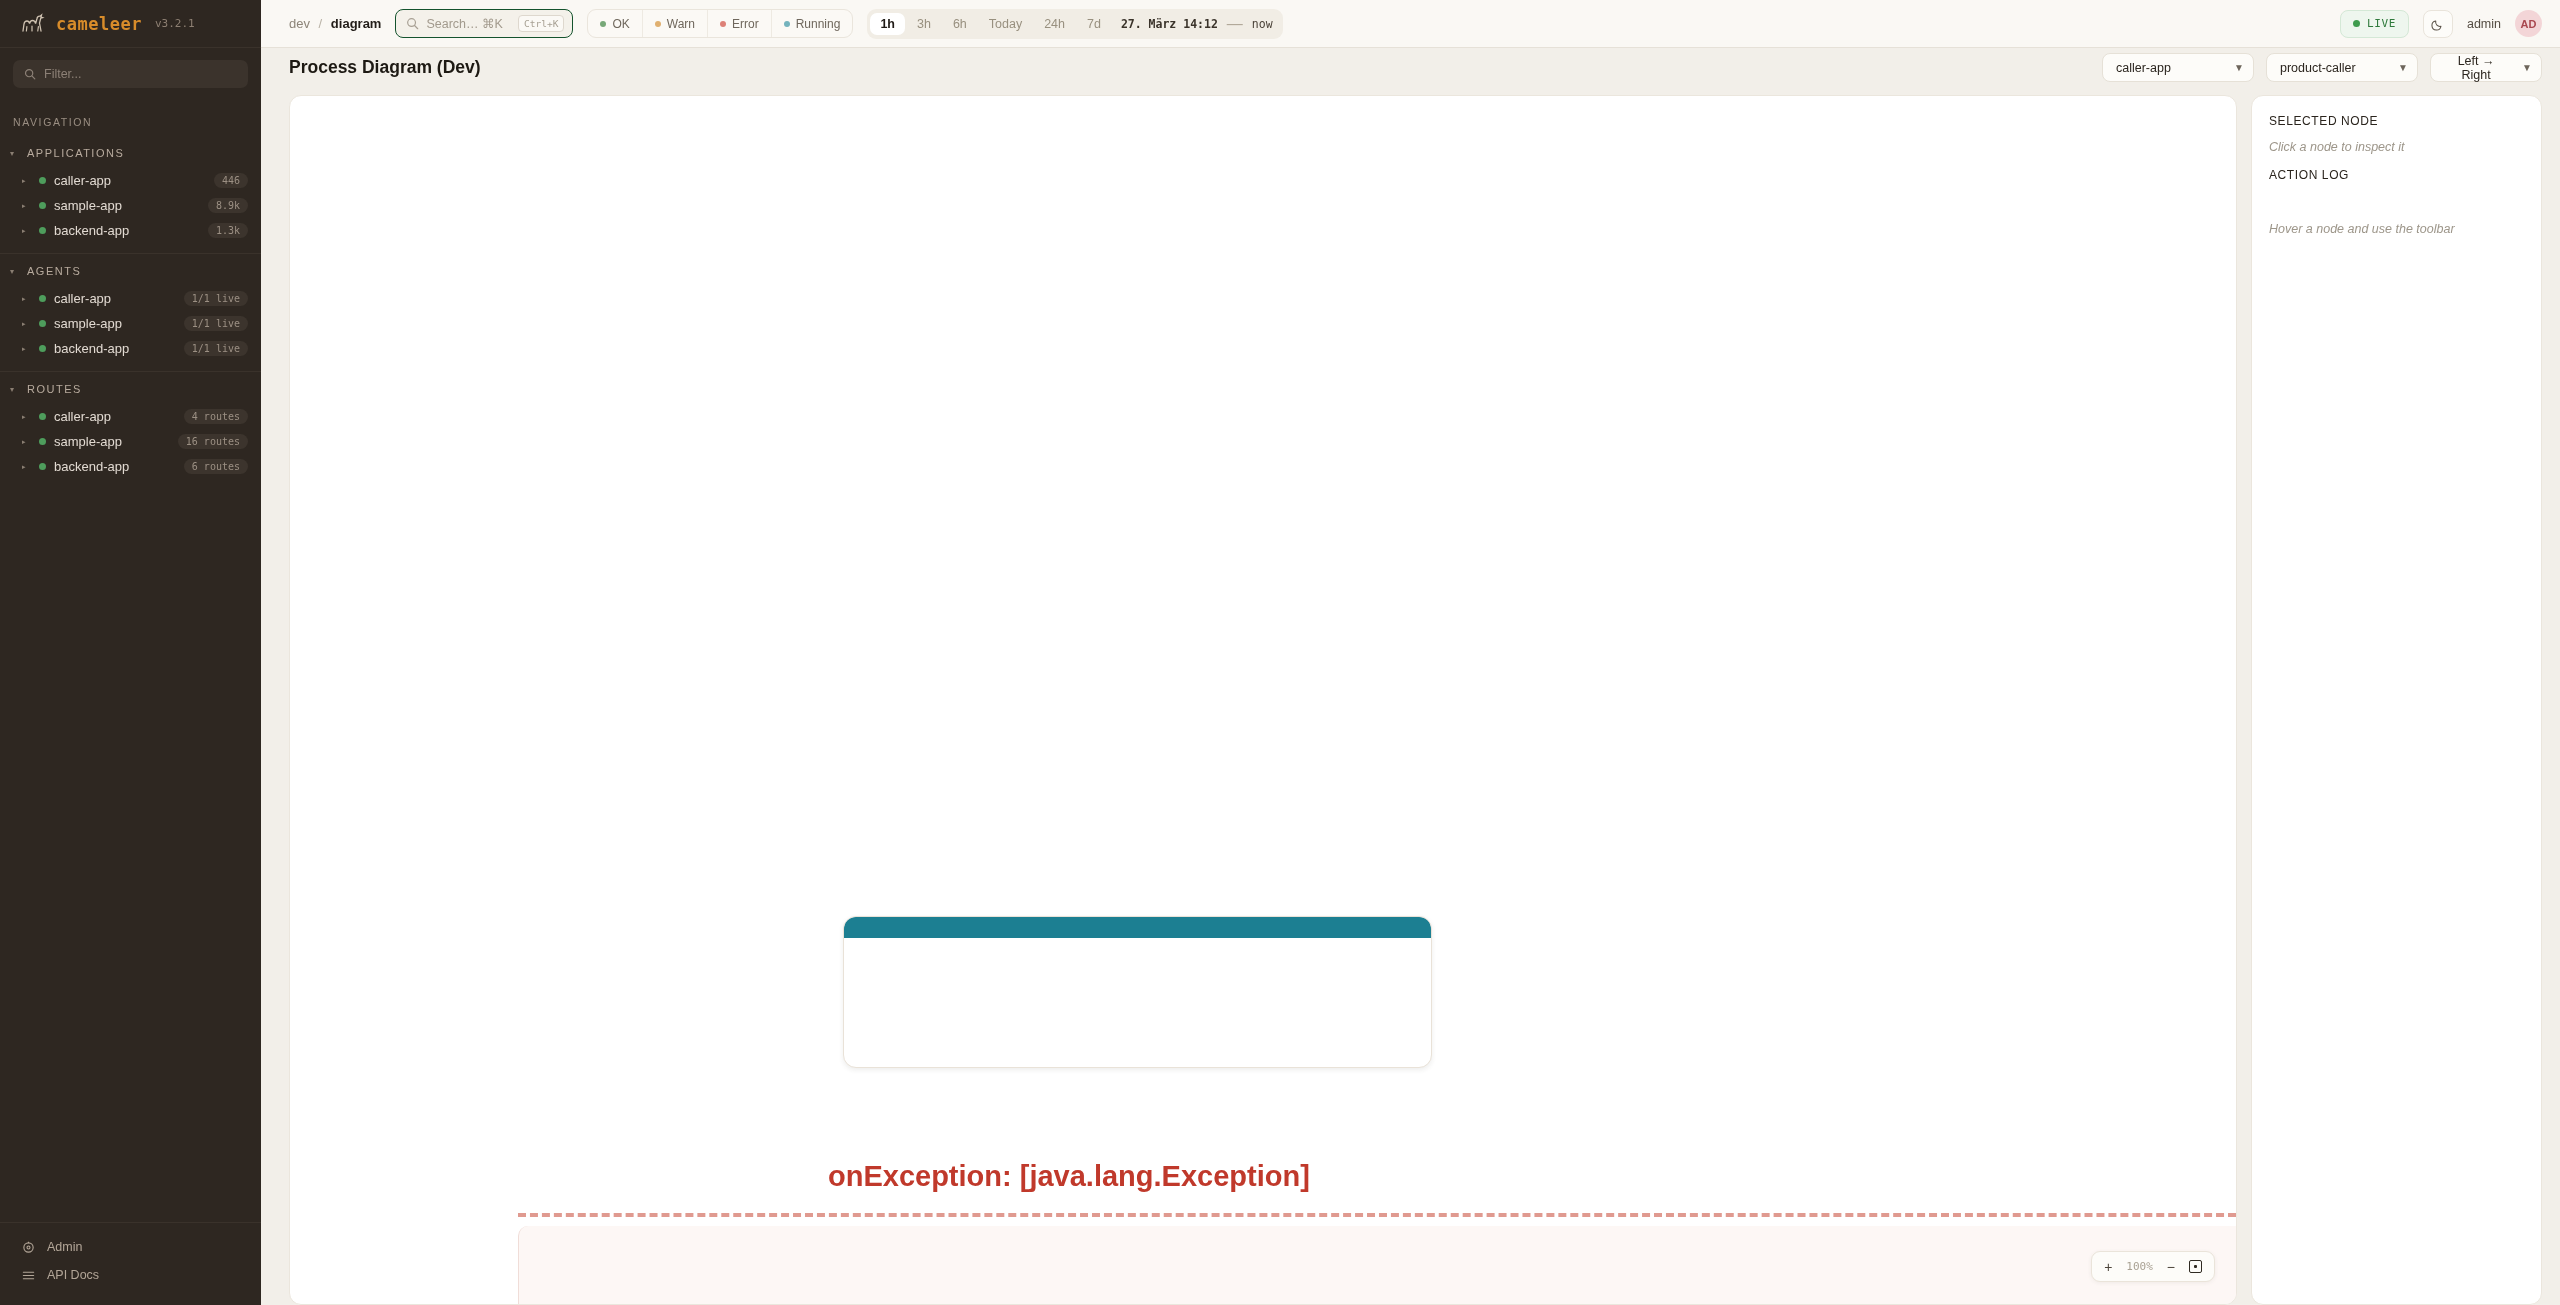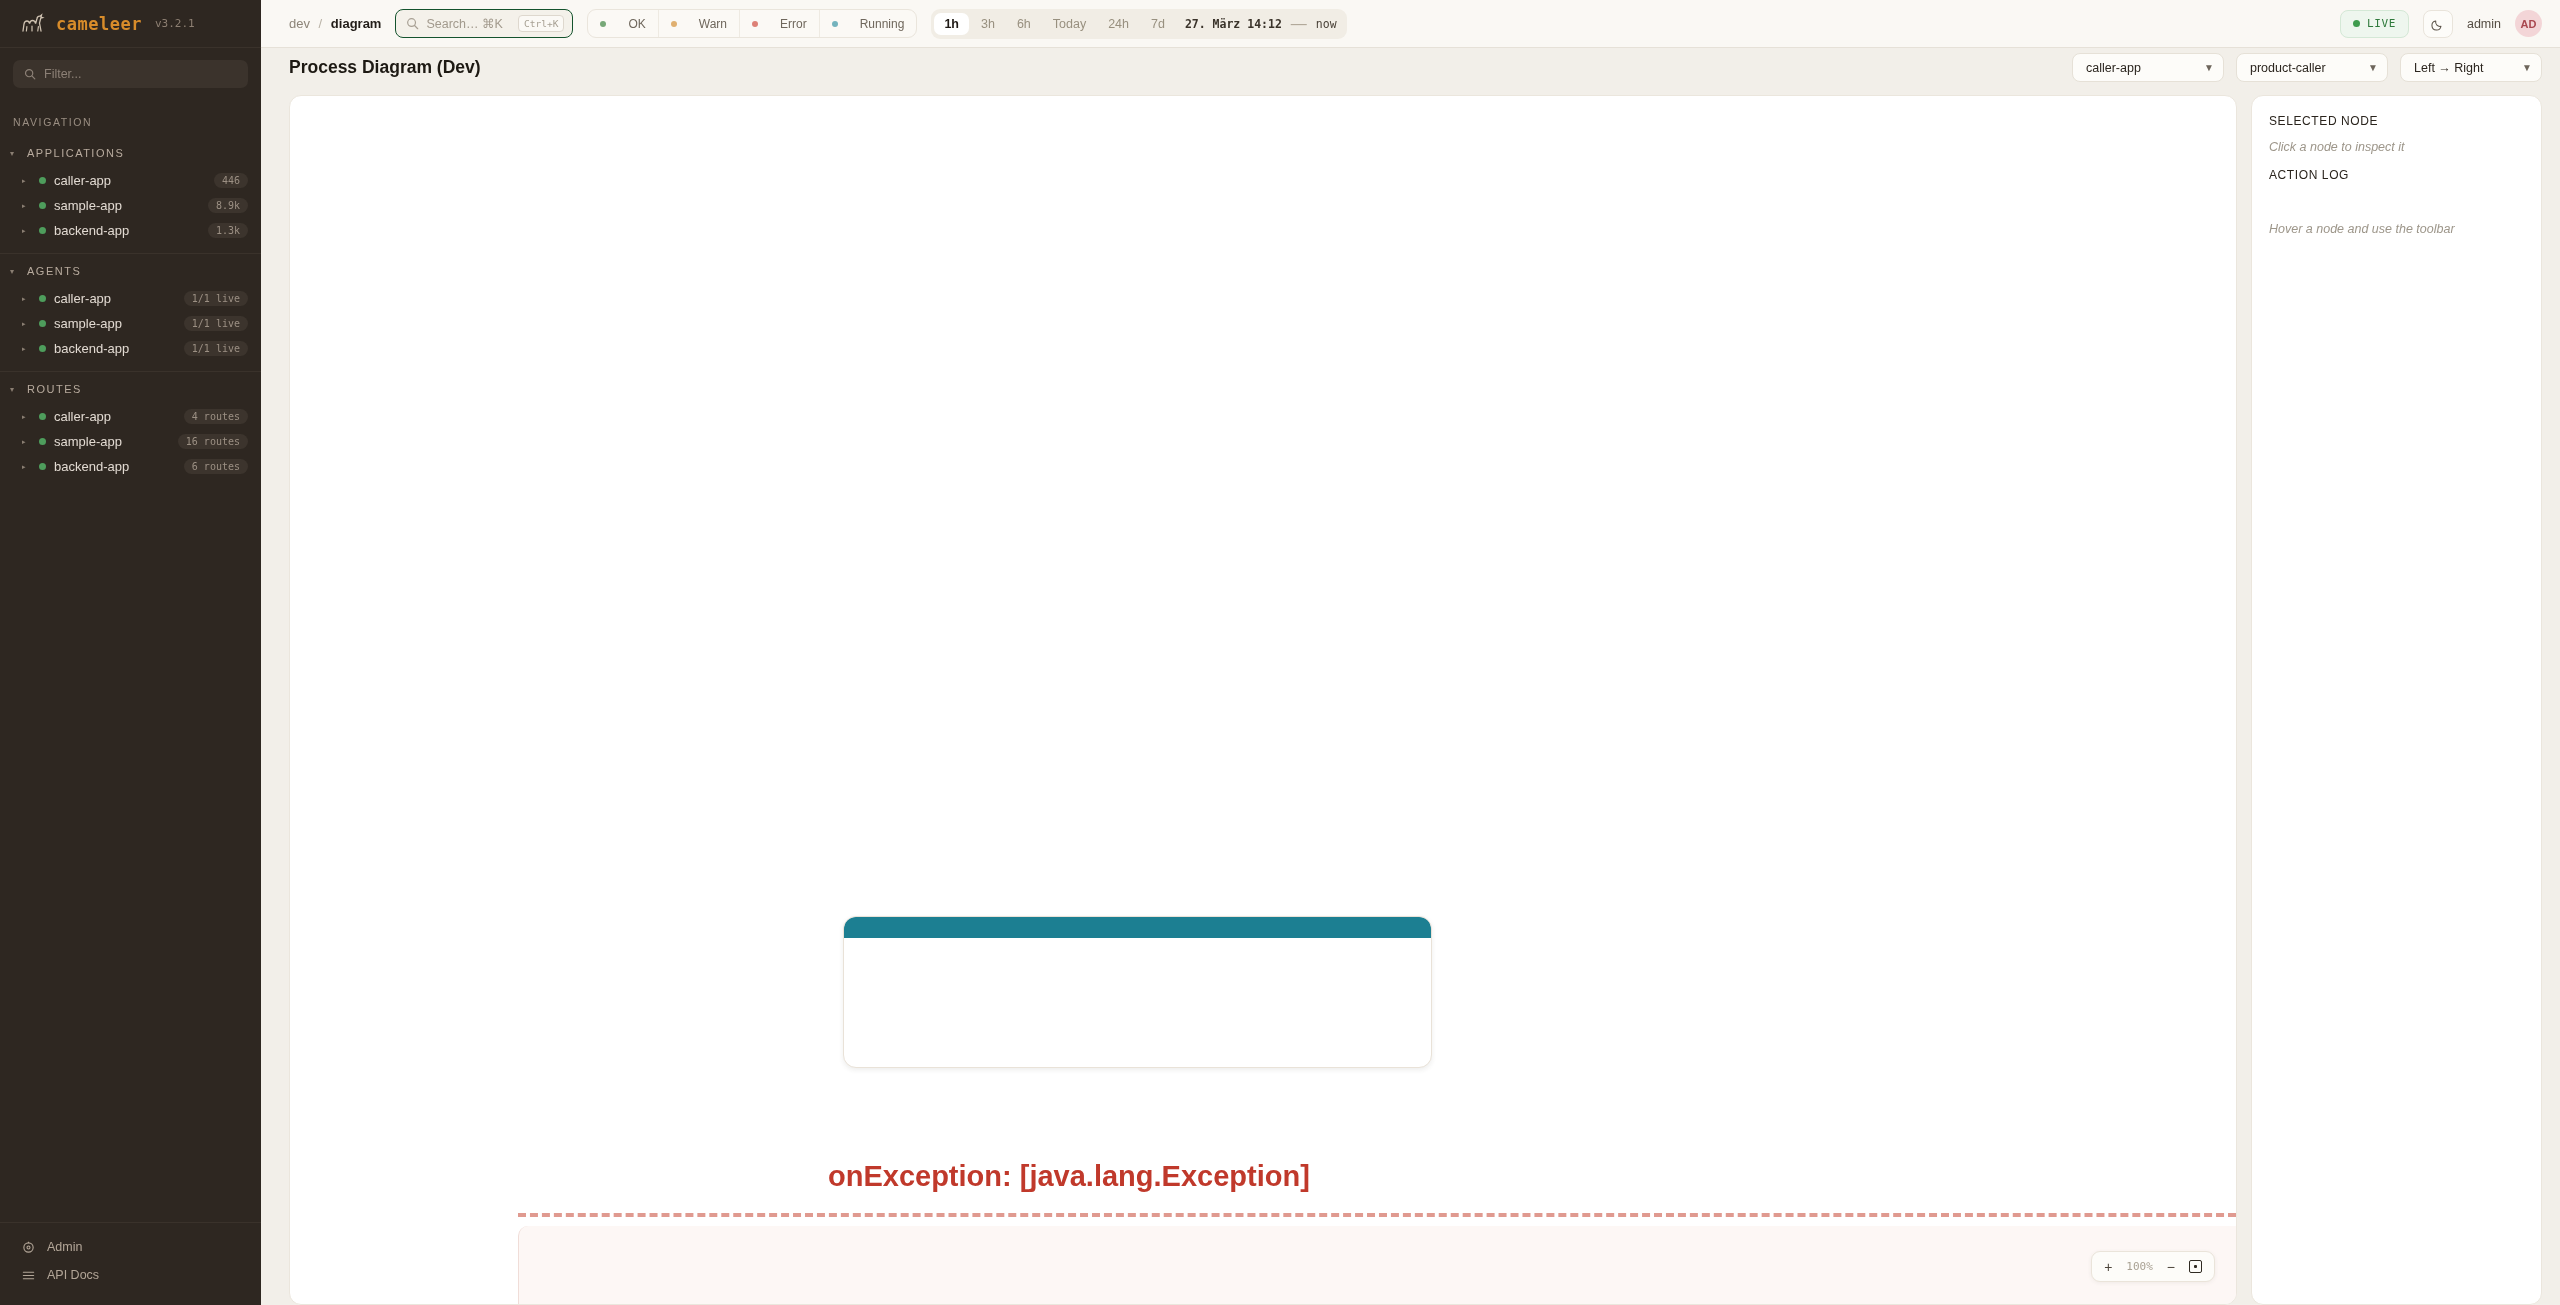--- a/index.html
+++ b/index.html
@@ -99,21 +99,21 @@
     border: 1px solid #ded8ce; border-radius: 4px; color: #a7a093;
     font-family: "DejaVu Sans Mono", monospace; font-size: 9.5px; padding: 2px 5px;
     background: #fbf9f5;
   }
 
   .chipbar {
     display: flex; align-items: center; height: 29px;
     border: 1px solid #eae5dc; border-radius: 9px; background: #fbf9f5; overflow: hidden;
   }
   .chip {
-    display: flex; align-items: center; gap: 22px; padding: 0 12px;
+    display: flex; align-items: center; gap: 6px; padding: 0 12px;
     font-size: 12px; color: #6f675c; height: 100%;
     border-right: 1px solid #eeeae2; cursor: pointer;
   }
   .chip:last-child { border-right: none; }
   .chip i { width: 6px; height: 6px; border-radius: 50%; display: block; }
 
   .rangebar {
     display: flex; align-items: center; height: 30px; gap: 2px;
     background: #f1ede5; border-radius: 9px; padding: 3px 10px 3px 3px;
   }
@@ -152,21 +152,21 @@
   
   .pagehead {
     height: 47px; display: flex; align-items: center; padding: 0 18px 8px 28px; gap: 12px;
   }
   .page-title { font-size: 17.5px; font-weight: 700; color: #1d1913; }
   .select {
     height: 29px; background: #fdfcf9; border: 1px solid #e6e1d7; border-radius: 8px;
     display: flex; align-items: center; justify-content: space-between; gap: 14px;
     padding: 0 9px 0 13px; font-size: 12.5px; color: #2c261f; cursor: pointer;
   }
-  .sel-a { width: 152px; } .sel-b { width: 152px; } .sel-c { width: 142px; text-align: center; }
+  .sel-a { width: 152px; } .sel-b { width: 152px; } .sel-c { width: 112px; text-align: center; }
   .chev { color: #6d655b; font-size: 10px; }
 
   
   .body-wrap { flex: 1 1 auto; display: flex; gap: 14px; padding: 0 18px 0 28px; min-height: 0; }
 
   .canvas {
     flex: 1 1 auto; background: #ffffff; border: 1px solid #ebe6dd;
     border-radius: 12px; position: relative; overflow: hidden; min-width: 0;
   }
 

